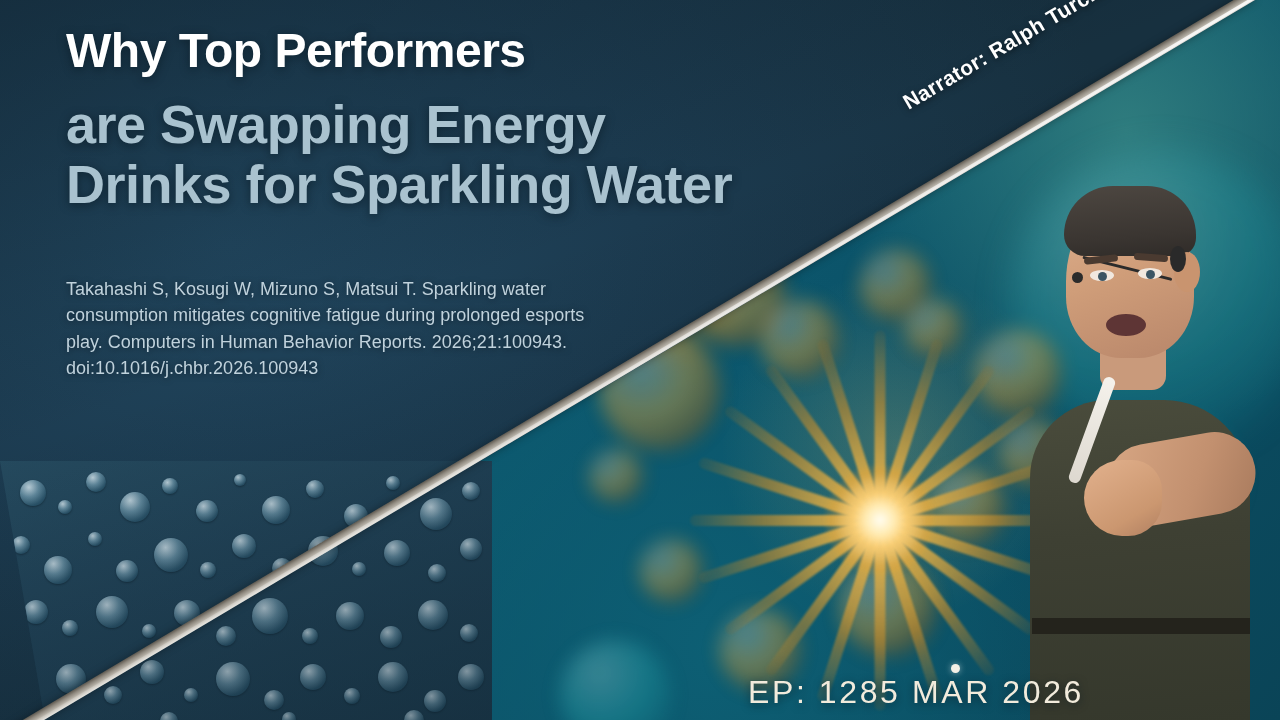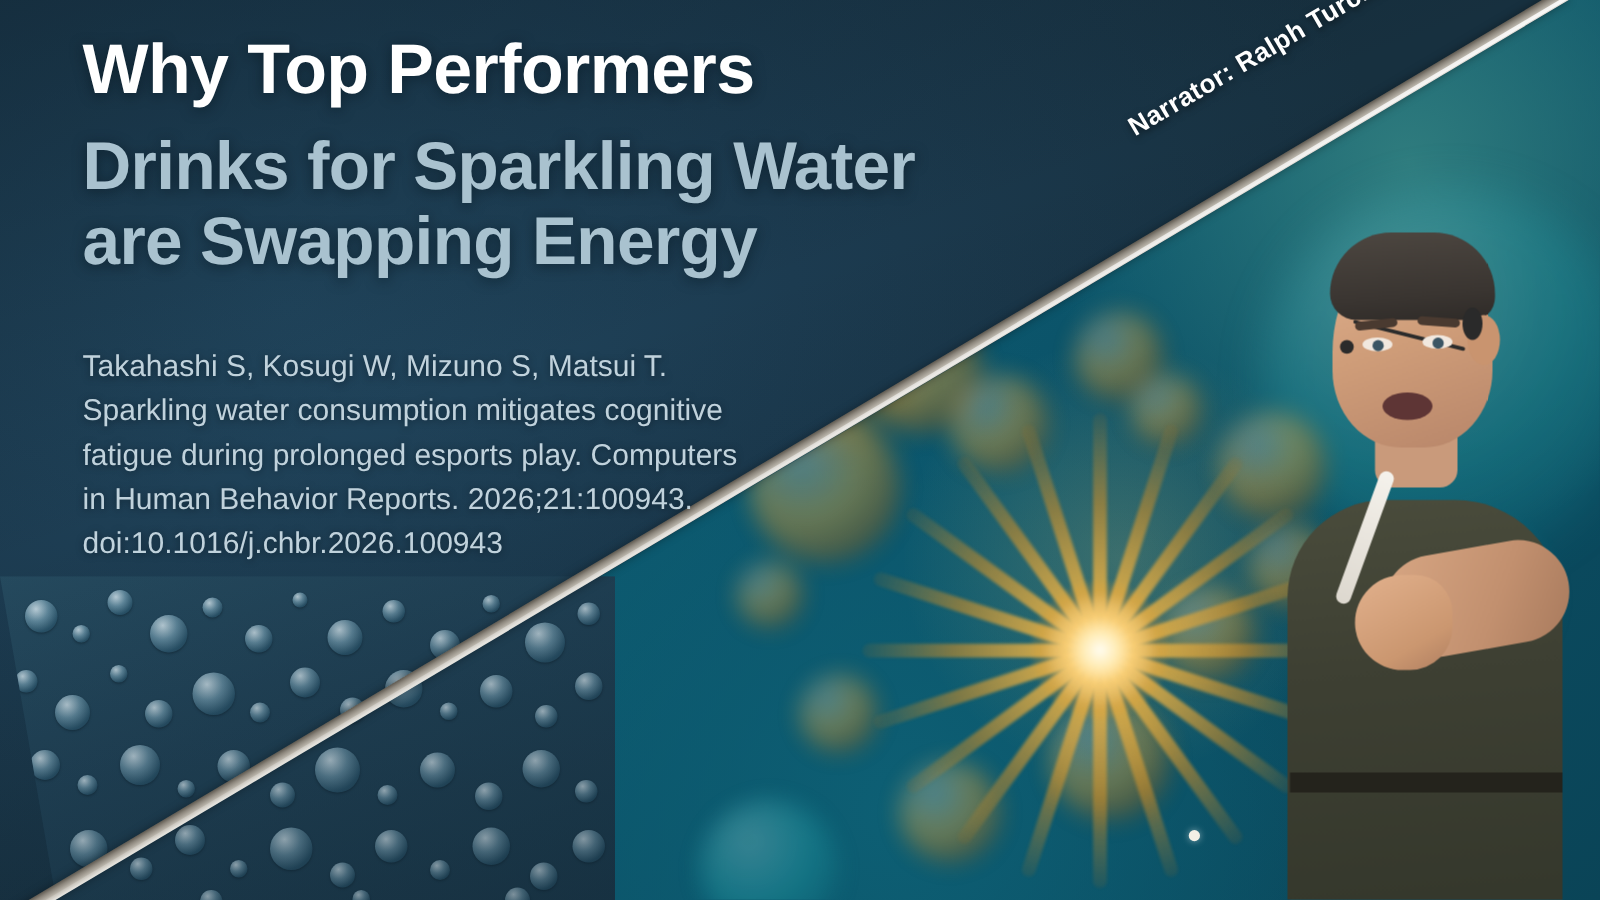--- a/index.html
+++ b/index.html
@@ -206,29 +206,29 @@
     line-height: 1.12;
     letter-spacing: -0.5px;
   }
   .title-line {
     display: block;
     font-weight: 700;
     font-size: 54px;
     margin: 0;
     text-shadow: 0 2px 10px rgba(6,18,26,.55);
   }
-  .title-line.l1 { color: #ffffff; font-size: 56px; margin-bottom: 16px; }
+  .title-line.l1 { color: #ffffff; font-size: 48px; margin-bottom: 16px; }
   .title-line.l2, .title-line.l3 { color: #a9c2cf; }
 
   .citation {
     position: absolute;
     left: 66px; top: 276px;
     width: 545px;
     color: #c0d2dc;
-    font-size: 24px;
+    font-size: 18px;
     line-height: 1.47;
     text-shadow: 0 1px 6px rgba(6,18,26,.5);
   }
 
   .narrator {
     position: absolute;
     left: 905px; top: 92px;
     transform: rotate(-30.5deg);
     transform-origin: 0 50%;
     color: #ffffff;
@@ -448,24 +448,25 @@
       <div class="drop" style="left:404px;top:710px;width:20px;height:20px;"></div>
     </div>
     <div class="drops-shade"></div>
   </div>
 
   <div class="seam"></div>
   <div class="seam-hi"></div>
 
   <div class="title">
     <span class="title-line l1">Why Top Performers</span>
+    <span class="title-line l2">are Swapping Energy</span>
     <span class="title-line l3">Drinks for Sparkling Water</span>
-    <span class="title-line l2">are Swapping Energy</span>
   </div>
 
   <div class="citation">Takahashi S, Kosugi W, Mizuno S, Matsui T. Sparkling water consumption mitigates cognitive fatigue during prolonged esports play. Computers in Human Behavior Reports. 2026;21:100943. doi:10.1016/j.chbr.2026.100943</div>
 
   <div class="narrator">Narrator: Ralph Turchiano</div>
 
   <div class="episode-dot"></div>
+  <div class="episode">EP: 1285 MAR 2026</div>
 
 
 </div>
 
 </body></html>

